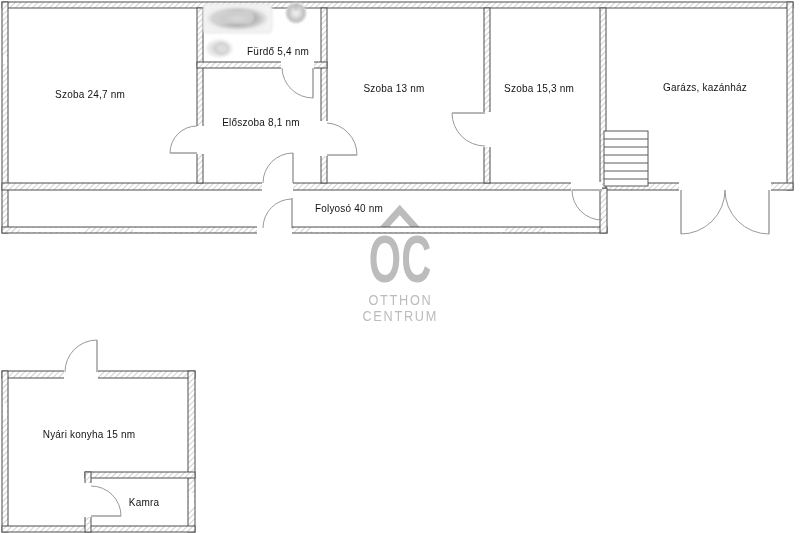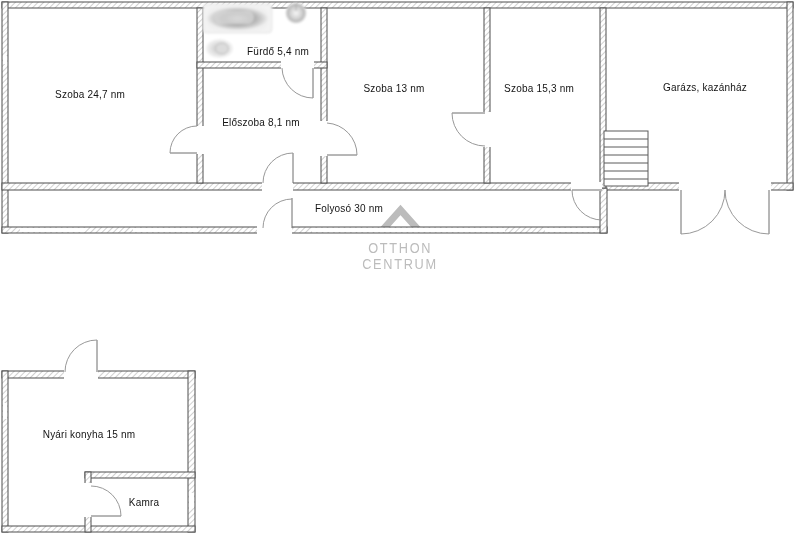--- a/index.html
+++ b/index.html
@@ -41,20 +41,23 @@
 </style>
 </head>
 <body>
 
 <div class="canvas">
 
   <div class="logo">
     <svg class="logo-roof" width="44" height="30">
       <path d="M4,28 L22,8 L40,28" fill="none" stroke="#bcbcbc" stroke-width="7"></path>
     </svg>
+    <div class="logo-block">
+      <span class="logo-oc">OC</span>
+    </div>
     <div class="logo-block" style="margin-top:8px;">
       <span class="logo-line">OTTHON</span>
     </div>
     <div class="logo-block">
       <span class="logo-line">CENTRUM</span>
     </div>
   </div>
 
   <svg class="plan-svg" width="800" height="533">
     <defs>
@@ -183,18 +186,18 @@
     </g>
   </svg>
 
   <div class="labels">
     <span class="room-label lbl-0">Szoba 24,7 nm</span>
     <span class="room-label lbl-1">Fürdő 5,4 nm</span>
     <span class="room-label lbl-2">Előszoba 8,1 nm</span>
     <span class="room-label lbl-3">Szoba 13 nm</span>
     <span class="room-label lbl-4">Szoba 15,3 nm</span>
     <span class="room-label lbl-5">Garázs, kazánház</span>
-    <span class="room-label lbl-6">Folyosó 30 nm</span>
+    <span class="room-label lbl-6">Folyosó 40 nm</span>
     <span class="room-label lbl-7">Nyári konyha 15 nm</span>
     <span class="room-label lbl-8">Kamra</span>
   </div>
 
 </div>
 
 </body></html>

